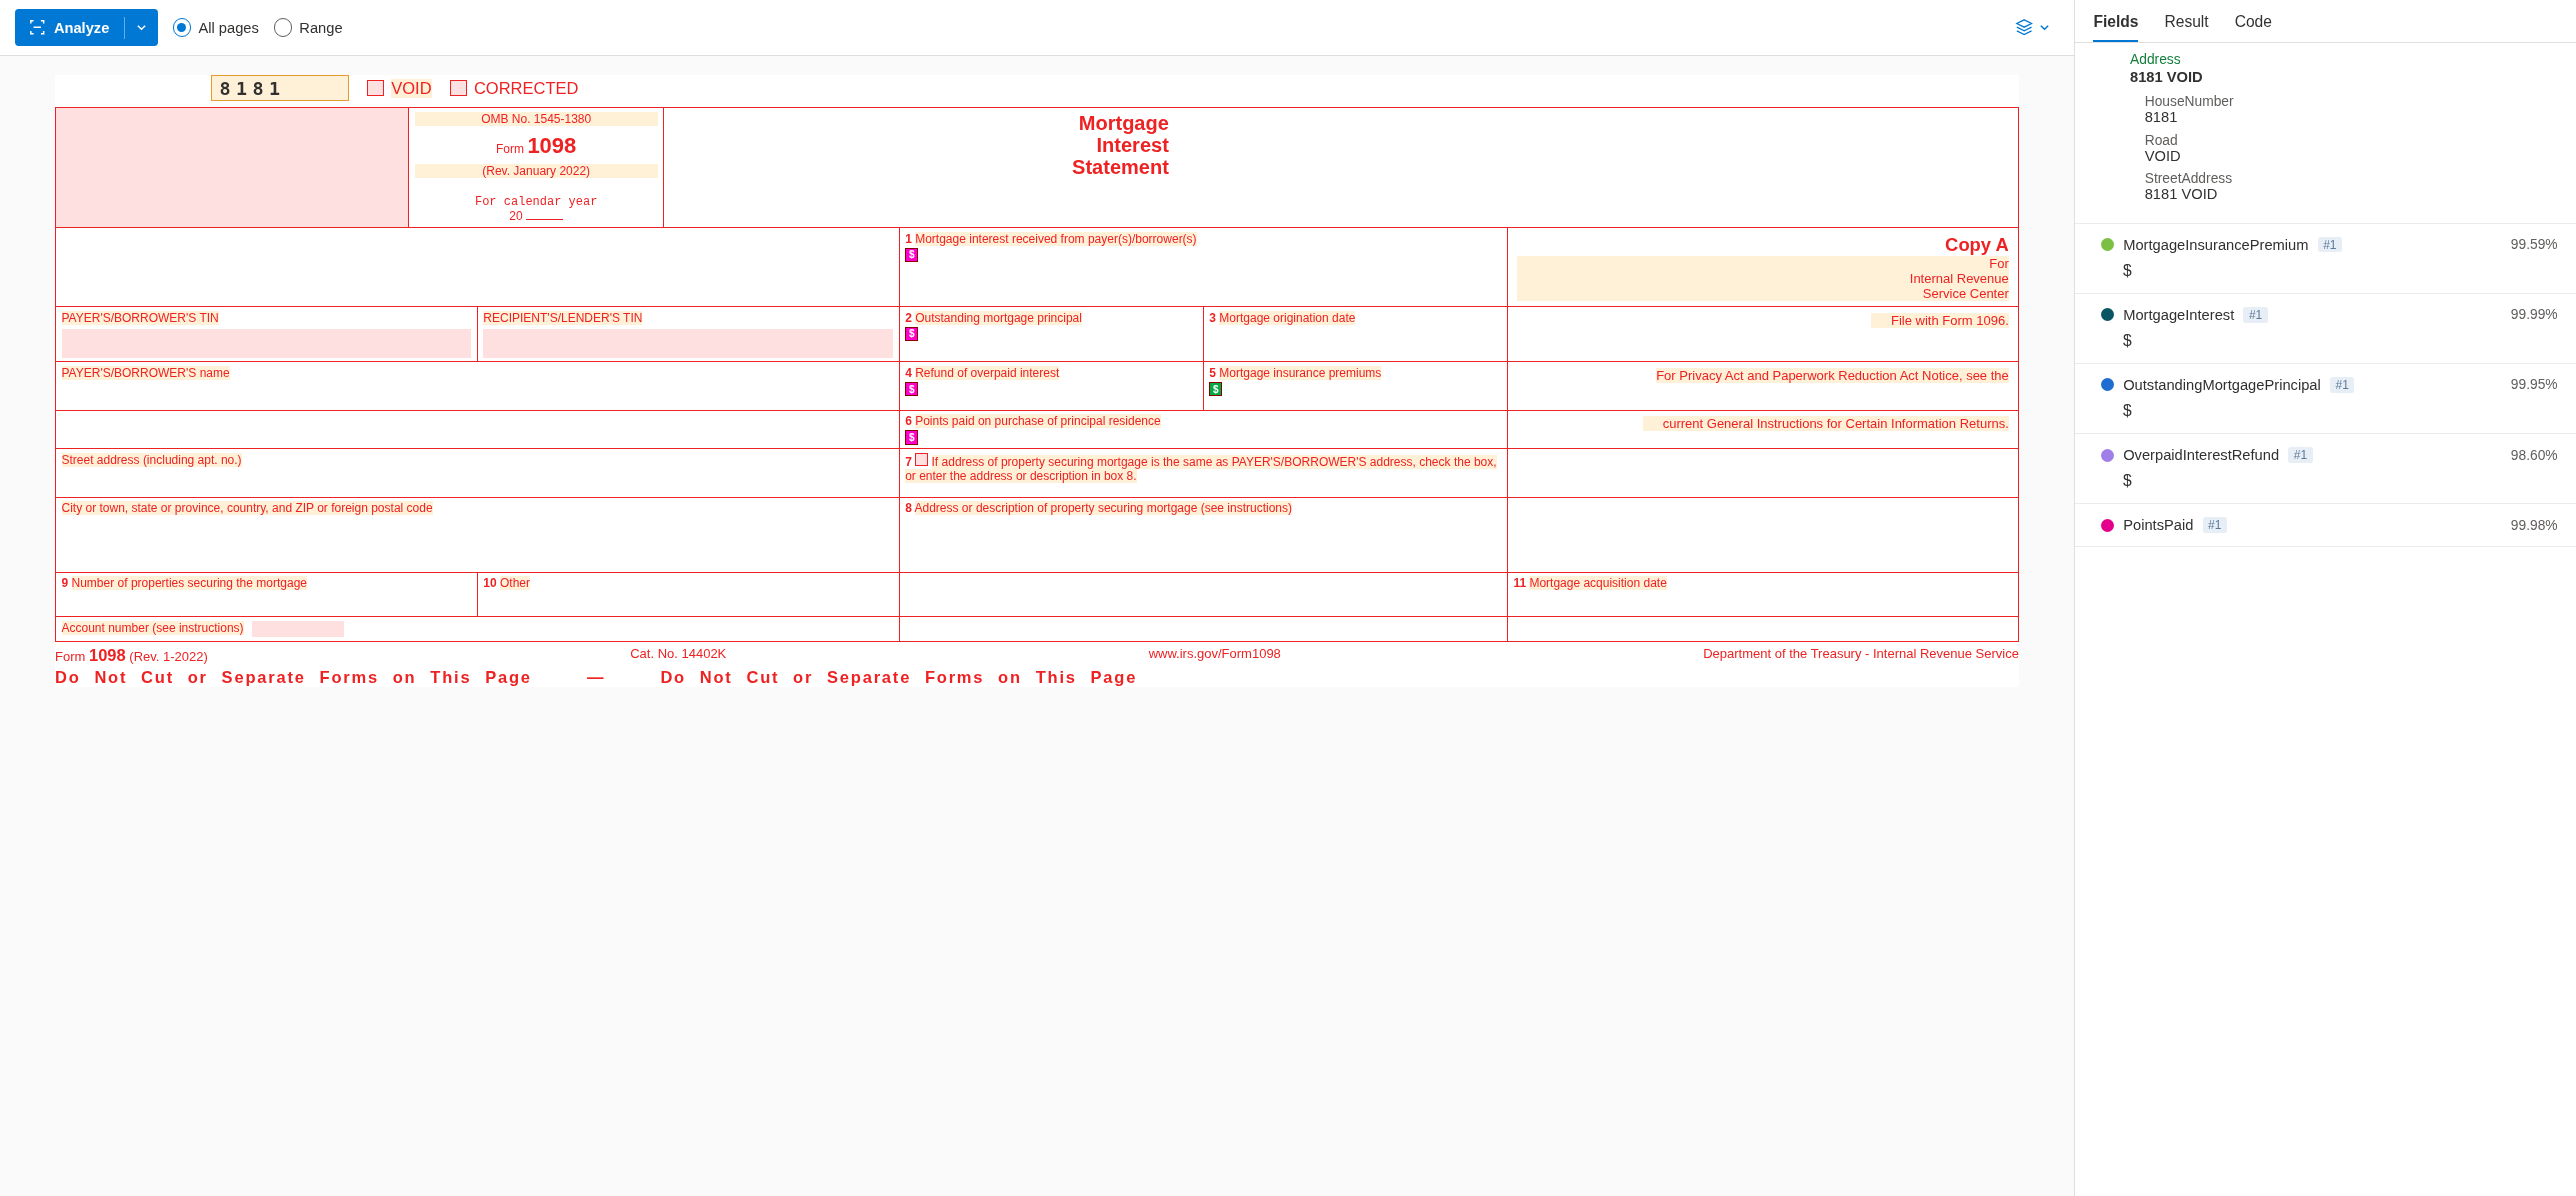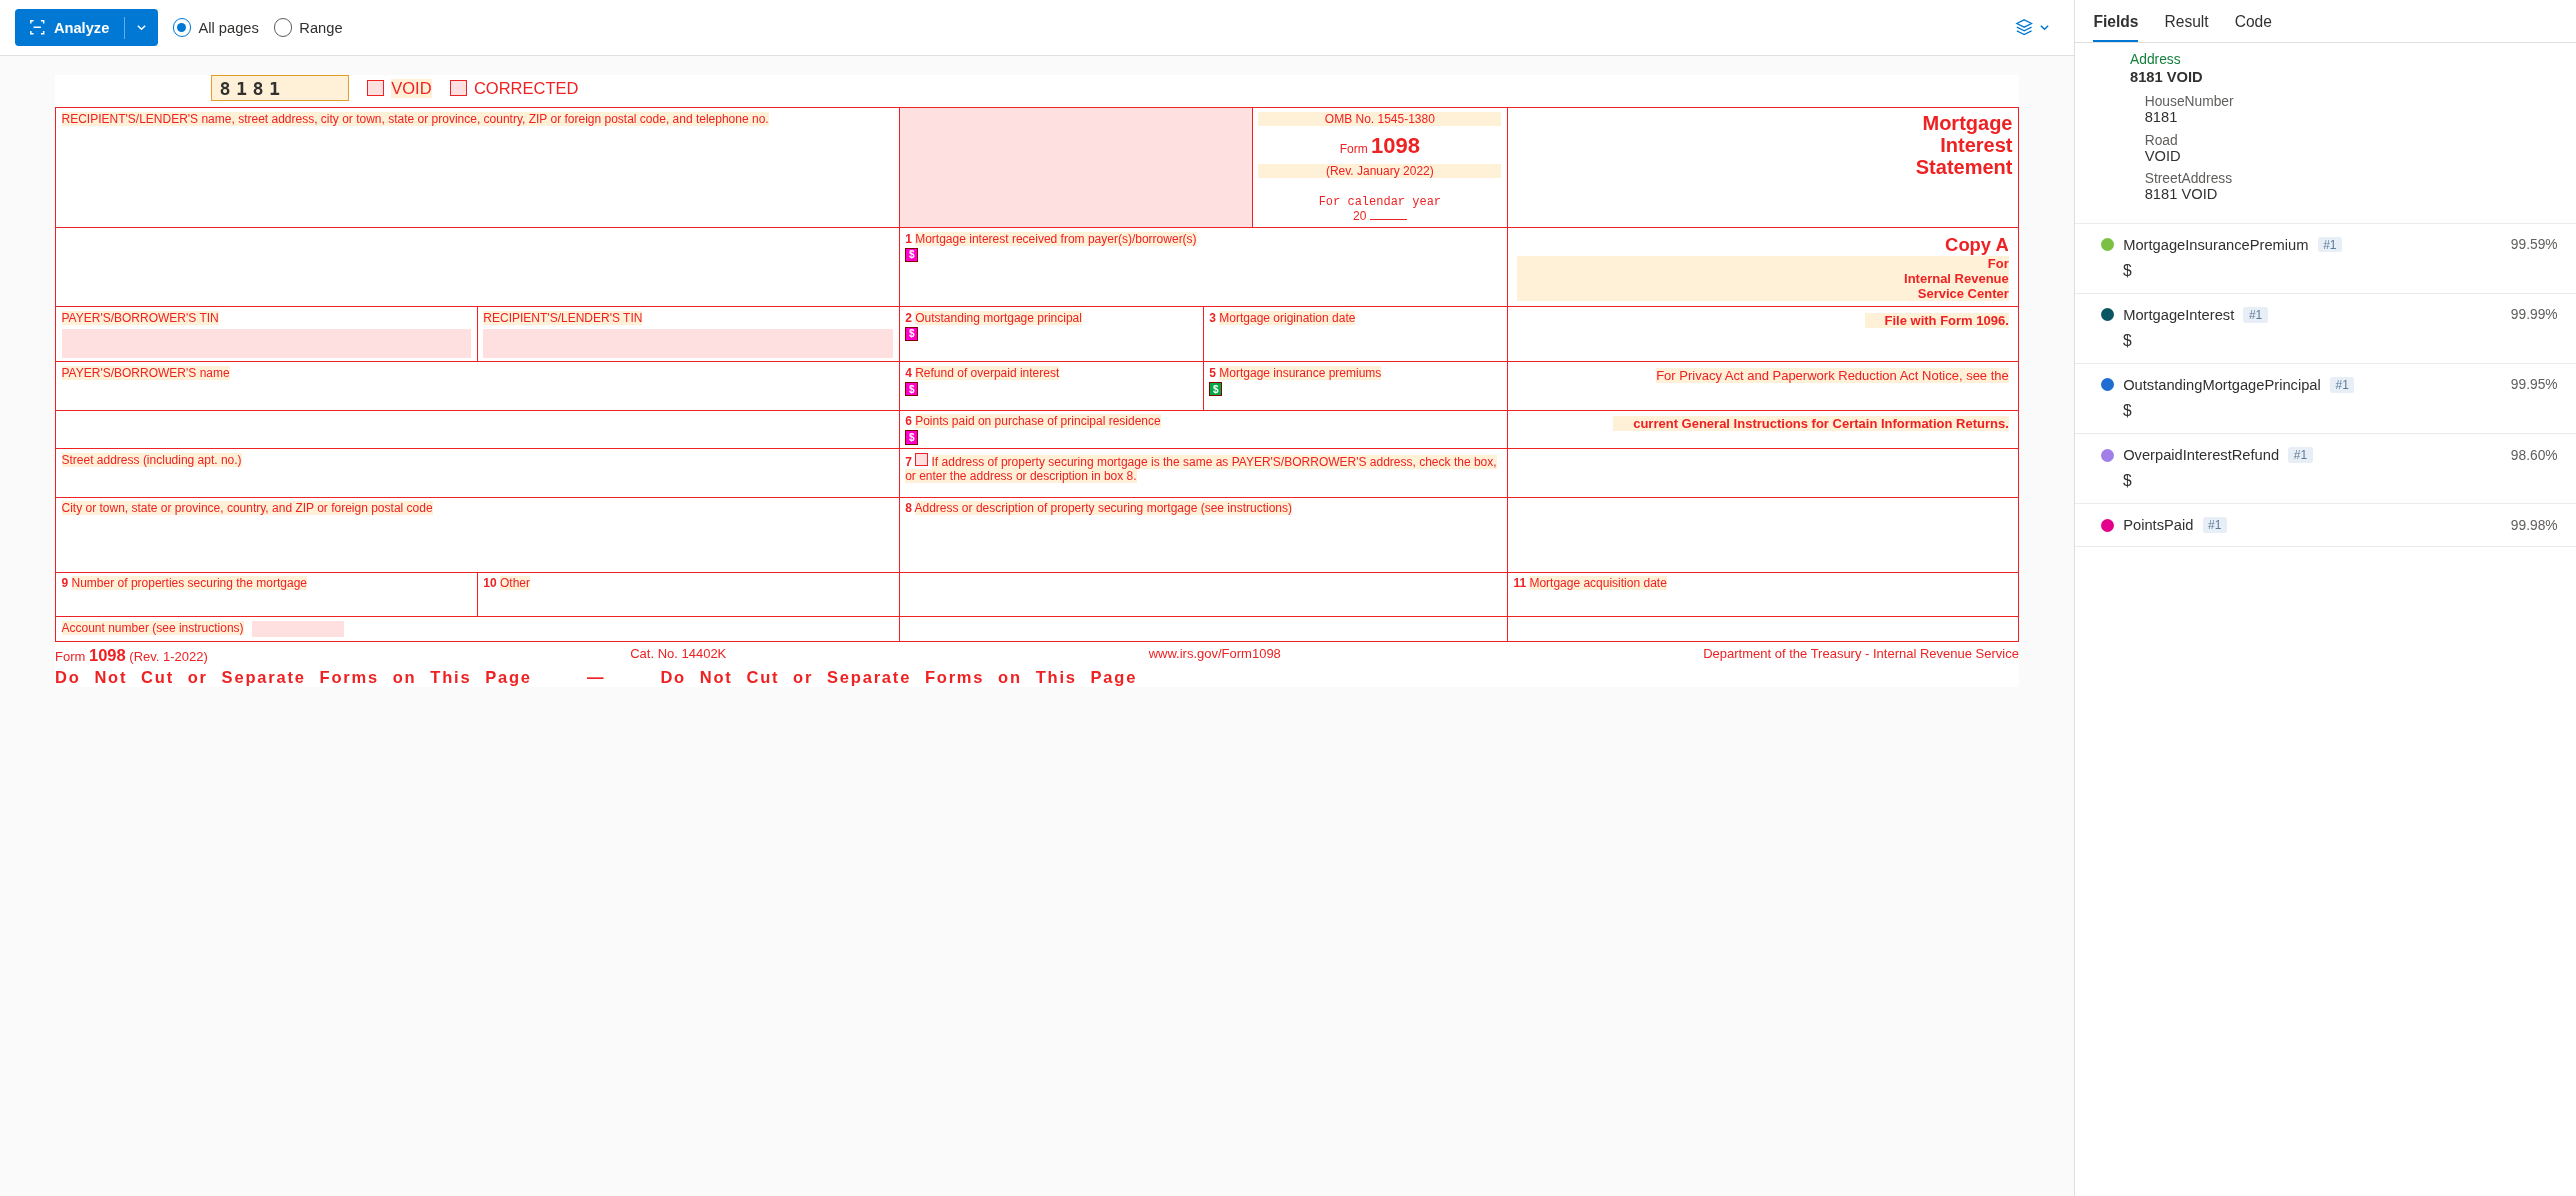--- a/index.html
+++ b/index.html
@@ -28,21 +28,21 @@
   .form-row:last-child { border-bottom: none; }
   .cell { border-right: 0.9px solid #e22; padding: 3.7px 5.5px; color: #e22; font-size: 12px; position: relative; }
   .cell:last-child { border-right: none; }
   .cell .num { font-weight: bold; }
   .hl { background: #ffe0e0; }
   .hl-light { background: #fff0d8; }
   .dollar-icon { width: 13px; height: 14.7px; background: #f0c; border: 0.9px solid #800; color: #fff; font-size: 10px; font-weight: bold; display: inline-flex; align-items: center; justify-content: center; margin-top: 1.8px; }
   .dollar-icon.g { background: #0a4; }
   .big-title { text-align: right; color: #e22; font-size: 20px; font-weight: bold; line-height: 1.1; }
   .side-col { text-align: right; color: #e22; font-size: 13px; padding: 5.5px 9.2px; }
-  .side-col b { font-weight: bold; padding-left: 20px; }
+  .side-col b { font-weight: normal; padding-left: 20px; }
   .foot { display: flex; justify-content: space-between; color: #e22; font-size: 13px; padding: 3.7px 0; }
   .foot .formno { font-size: 13px; }
   .foot .formno b { font-size: 16.5px; font-weight: bold; }
   .dont-cut { color: #e22; font-size: 16.5px; font-weight: bold; letter-spacing: 1.8px; word-spacing: 7.4px; text-align: justify; }
   
   .panel { width: 501px; display: flex; flex-direction: column; overflow: hidden; }
   .tabs { display: flex; gap: 26px; padding: 13px 18.4px 0 18.4px; border-bottom: 0.9px solid #e1dfdd; }
   .tab { font-size: 15.6px; padding-bottom: 9.2px; cursor: pointer; color: #323130; }
   .tab.active { font-weight: 600; border-bottom: 2.8px solid #0078d4; }
   .fields-scroll { flex: 1; overflow-y: auto; }
@@ -114,23 +114,20 @@
           </span>
           <span class="check-label">
             <span class="check-box"></span>
             <span>CORRECTED</span>
           </span>
         </div>
 
         <div class="form-table">
 
           <div class="form-row">
-            <div class="cell" style="width:43%; min-height:110px;">
-              <span class="hl-light">RECIPIENT'S/LENDER'S name, street address, city or town, state or province, country, ZIP or foreign postal code, and telephone no.</span>
-            </div>
             <div class="cell hl" style="width:18%;"></div>
             <div class="cell" style="width:13%; text-align:center;">
               <div class="hl-light">OMB No. 1545-1380</div>
               <div style="margin-top:7.4px;"><span>Form</span> <b style="font-size:22px;">1098</b></div>
               <div class="hl-light" style="margin-top:5.5px;">(Rev. January 2022)</div>
               <div style="margin-top:17px;font-family:Liberation Mono, monospace;">For calendar year</div>
               <div><span>20</span> <span style="border-bottom:0.9px solid #e22; display:inline-block; width:37px;"></span></div>
             </div>
             <div class="cell" style="width:26%; border-right:none;">
               <div class="big-title">

